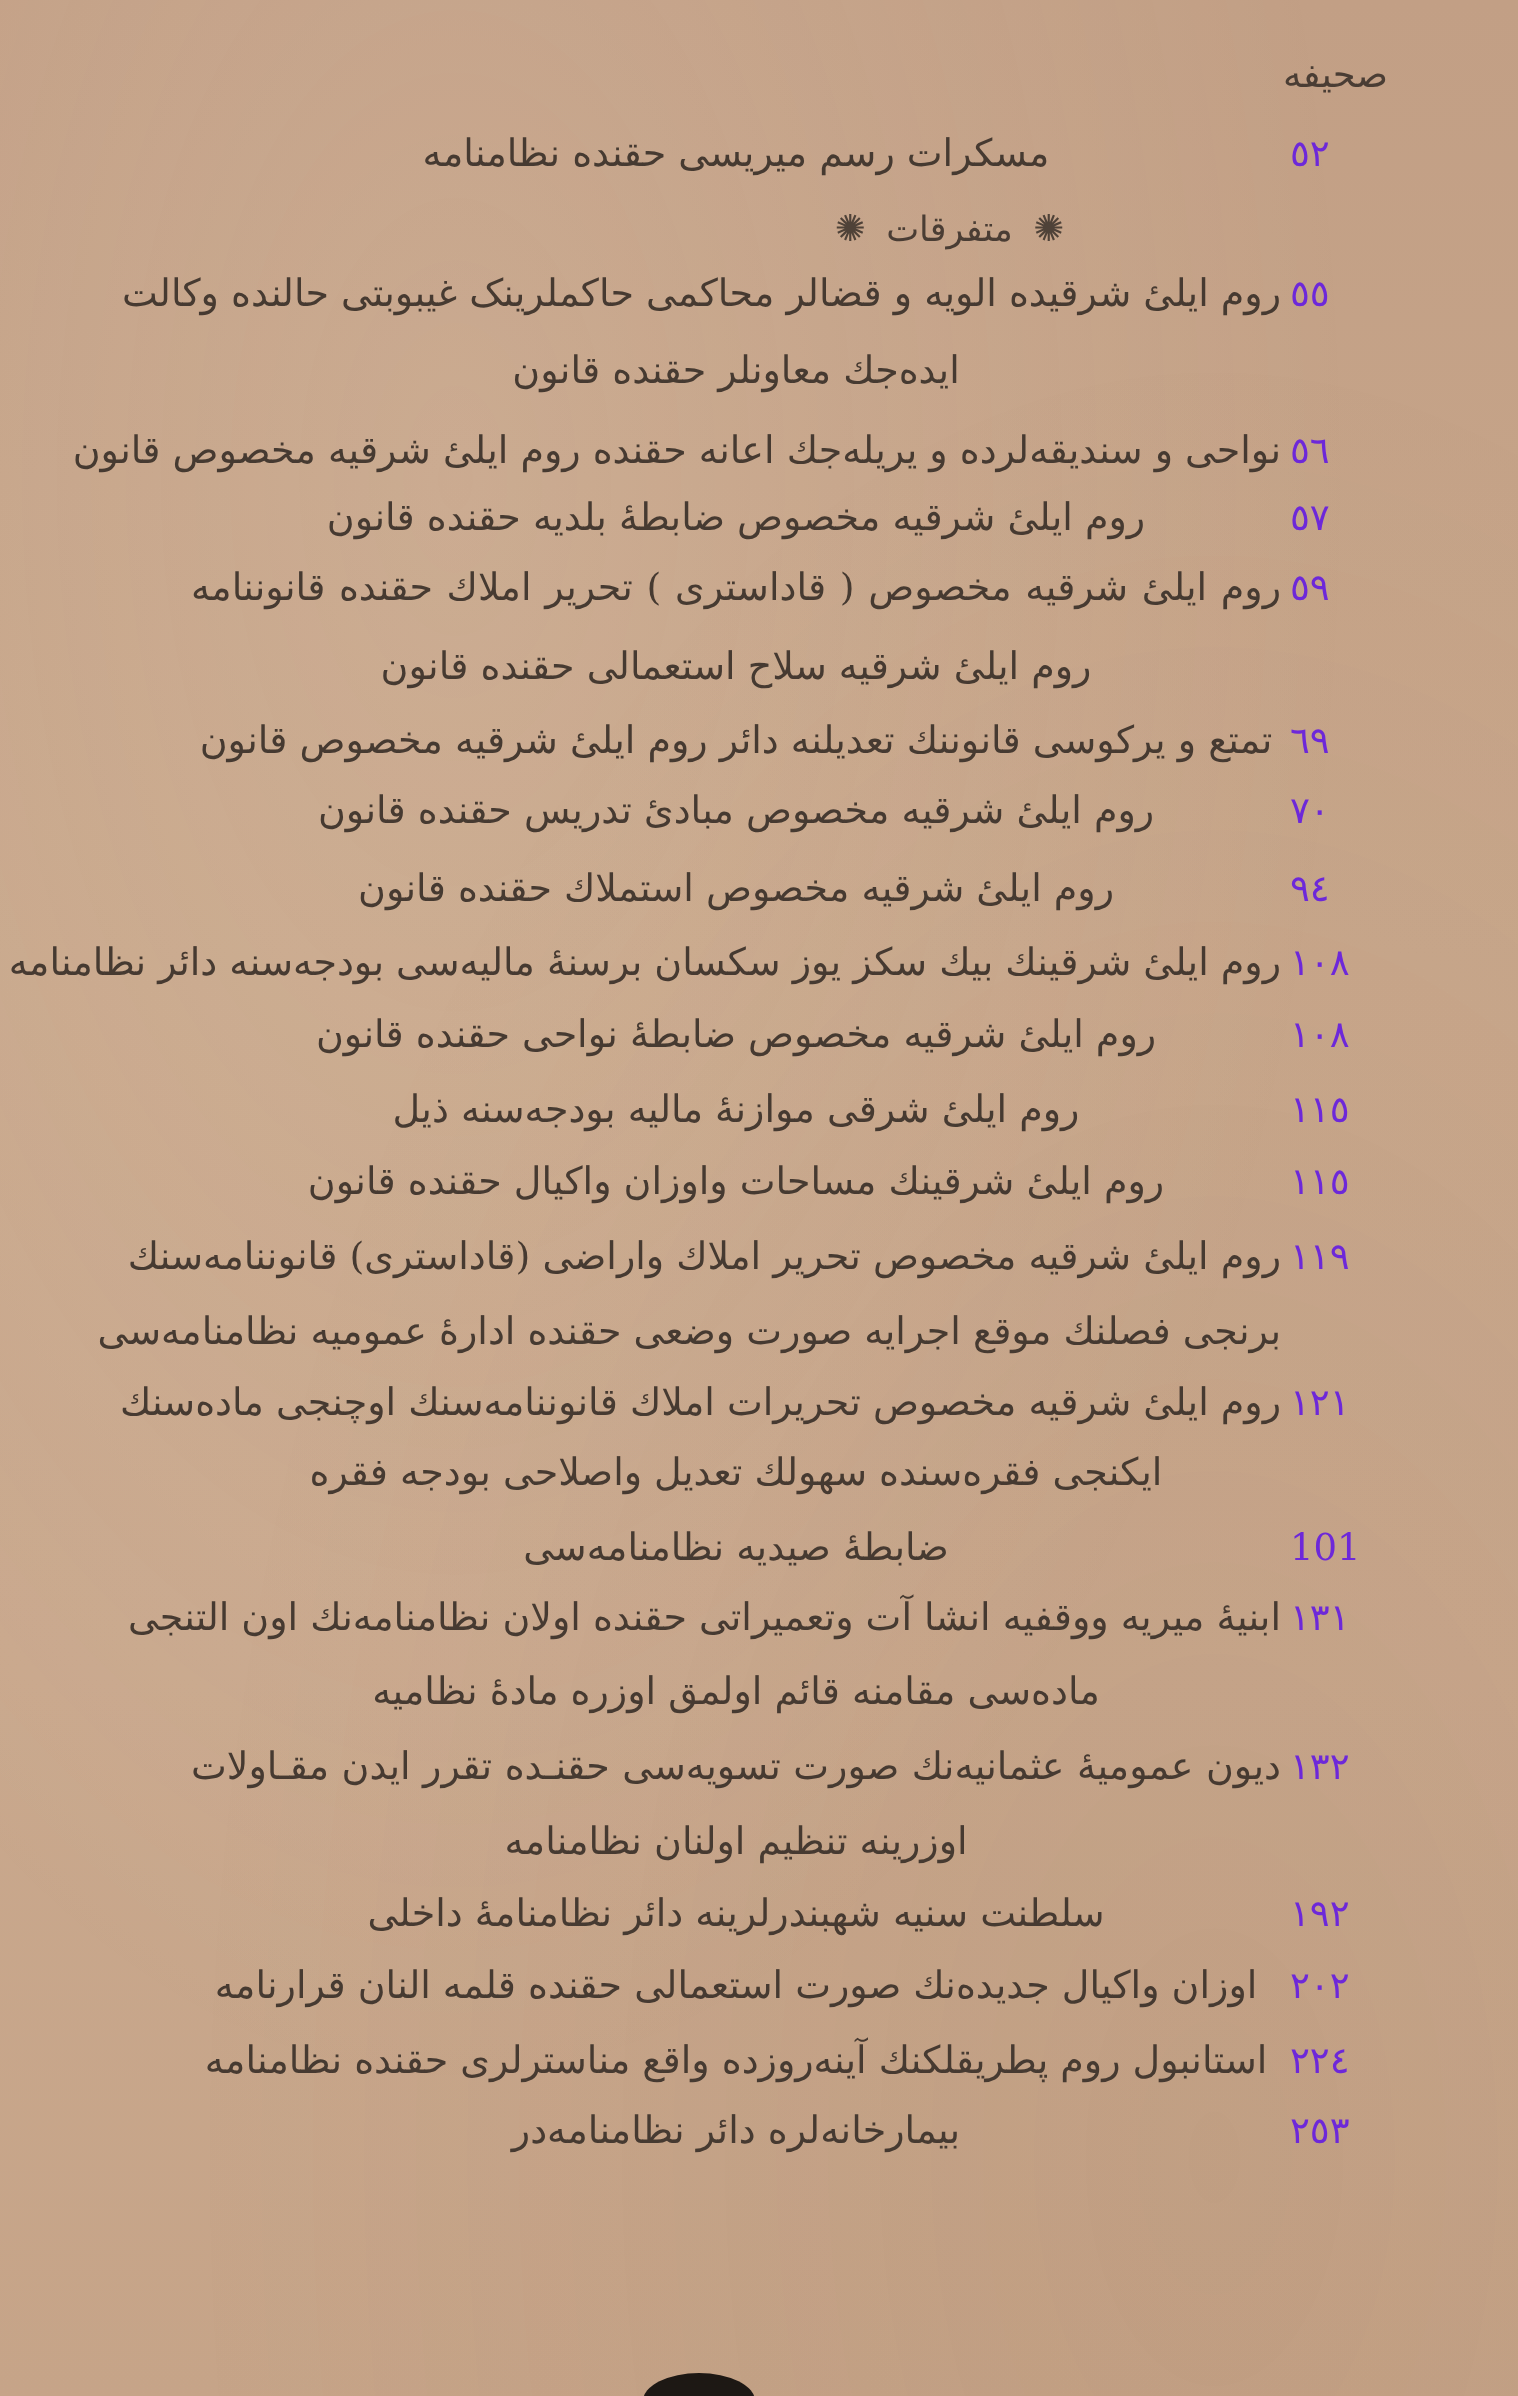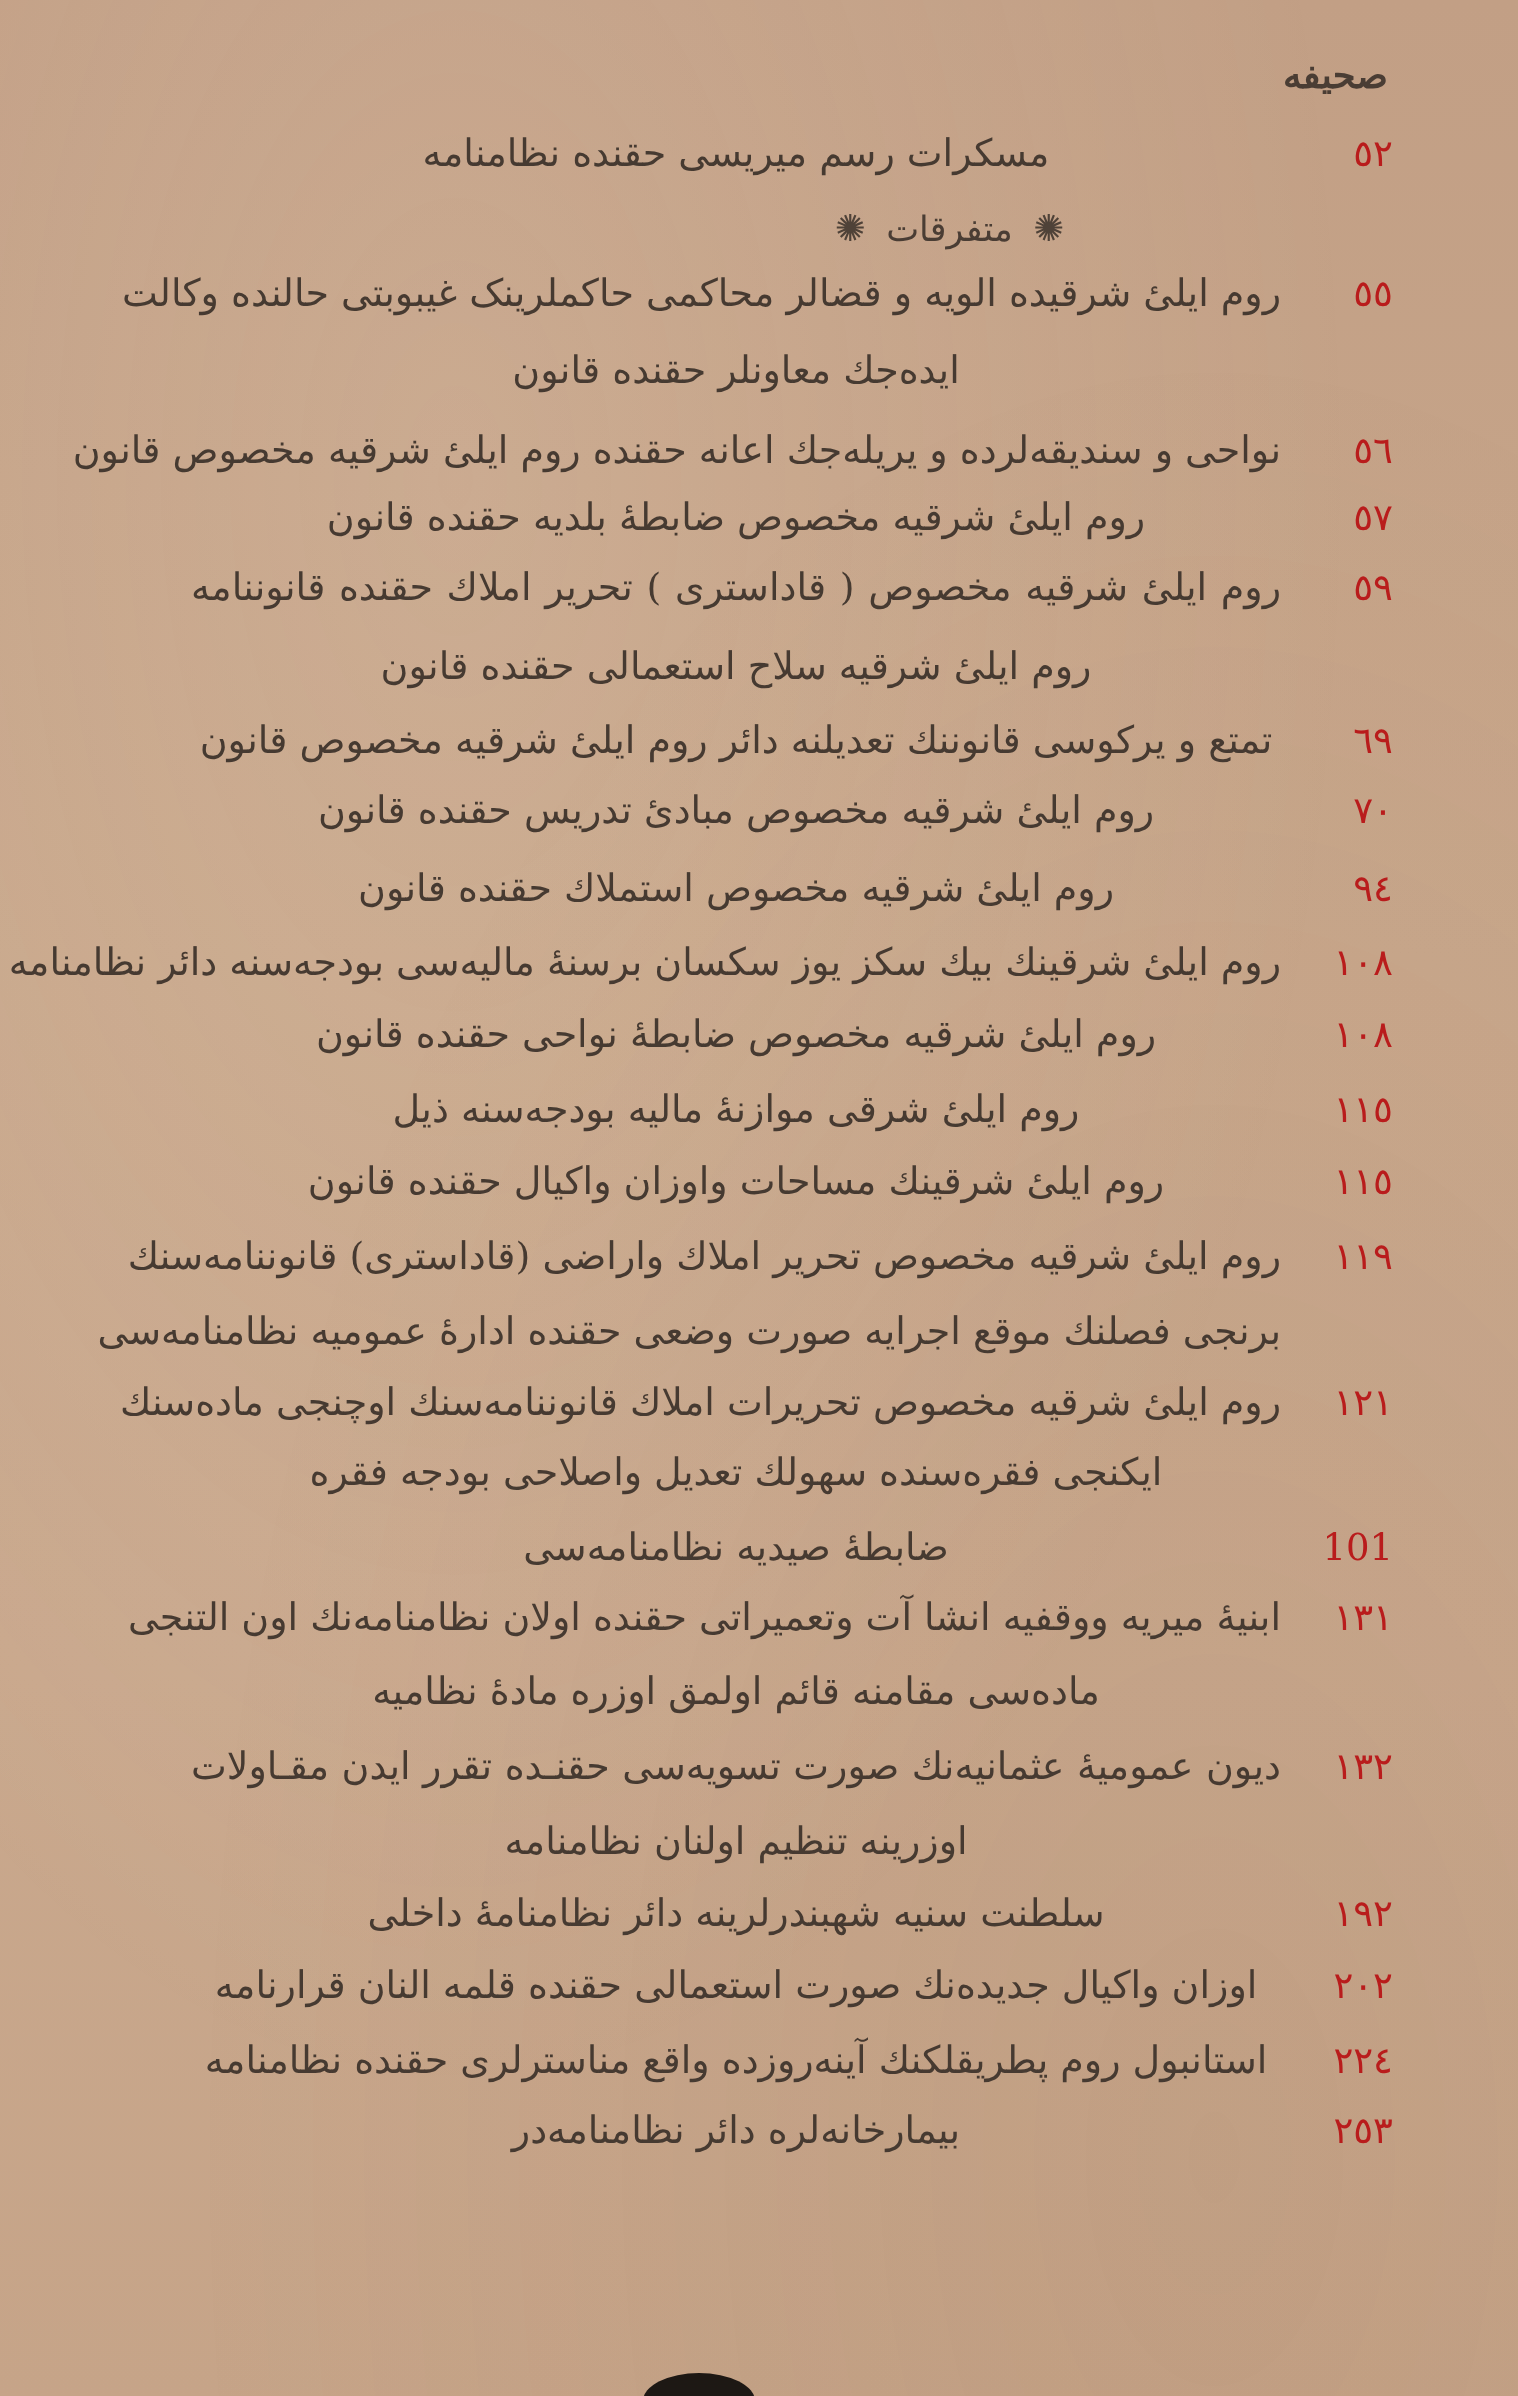--- a/index.html
+++ b/index.html
@@ -23,45 +23,44 @@
       inset: 0;
     }
     .header-label {
       position: absolute;
       top: 47px;
       right: 131px;
       font-size: 37px;
       line-height: 56px;
       direction: rtl;
       color: #4a3d34;
-      font-weight: bold;
     }
     .entries {
       position: absolute;
       top: 0;
       left: 0;
       width: 100%;
       height: 100%;
     }
     .row {
       position: absolute;
       left: 0;
       width: 100%;
       height: 65px;
       direction: rtl;
     }
     .pnum {
       position: absolute;
       right: 126px;
       width: 103px;
-      text-align: right;
+      text-align: left;
       font-size: 37px;
       line-height: 65px;
       direction: rtl;
-      color: #b91c1c;
+      color: #6d28d9;
     }
     .title {
       position: absolute;
       right: 238px;
       left: 191px;
       font-size: 38px;
       line-height: 65px;
       white-space: nowrap;
       overflow: visible;
       direction: rtl;

